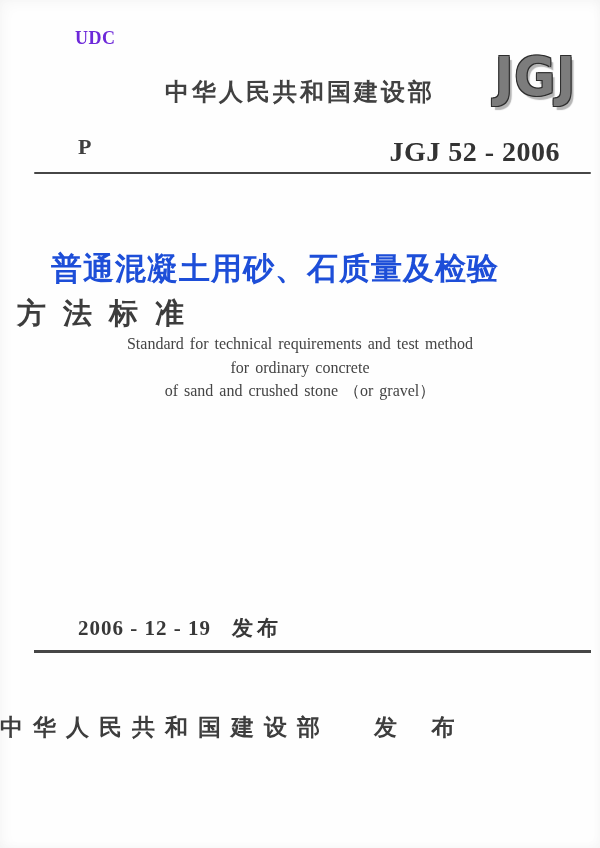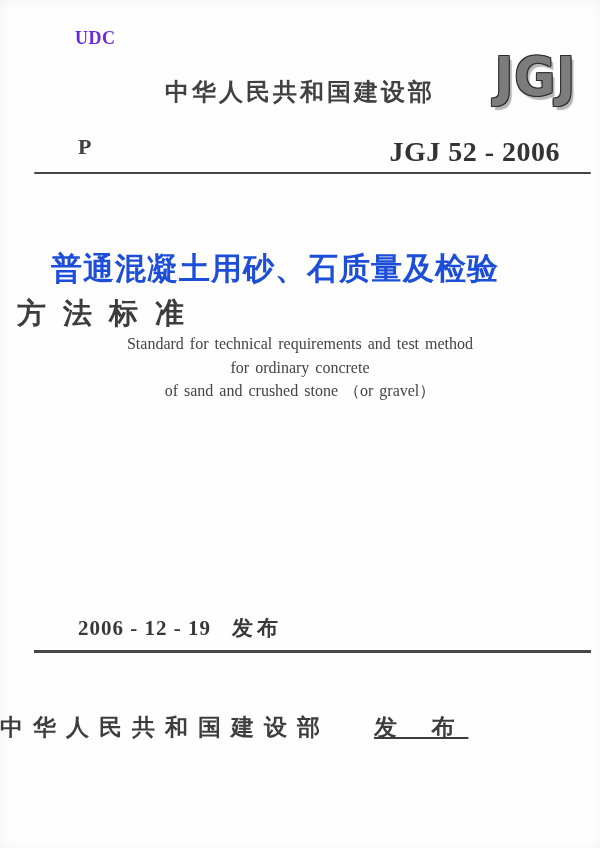--- a/index.html
+++ b/index.html
@@ -145,21 +145,21 @@
     display: flex;
     justify-content: flex-start;
     align-items: baseline;
     gap: 44px;
     font-family: "Liberation Sans", "DejaVu Sans", sans-serif;
     font-weight: bold;
     font-size: 23px;
     color: #3d3d3d;
   }
   .publisher-name { letter-spacing: 10px; }
-  .publisher-label { letter-spacing: 14px; text-decoration: underline; }
+  .publisher-label { letter-spacing: 14px; }
 </style>
 </head>
 <body>
 
 <div class="page">
 
   <div class="udc">UDC</div>
 
   <div class="header-title">中华人民共和国建设部</div>
 

